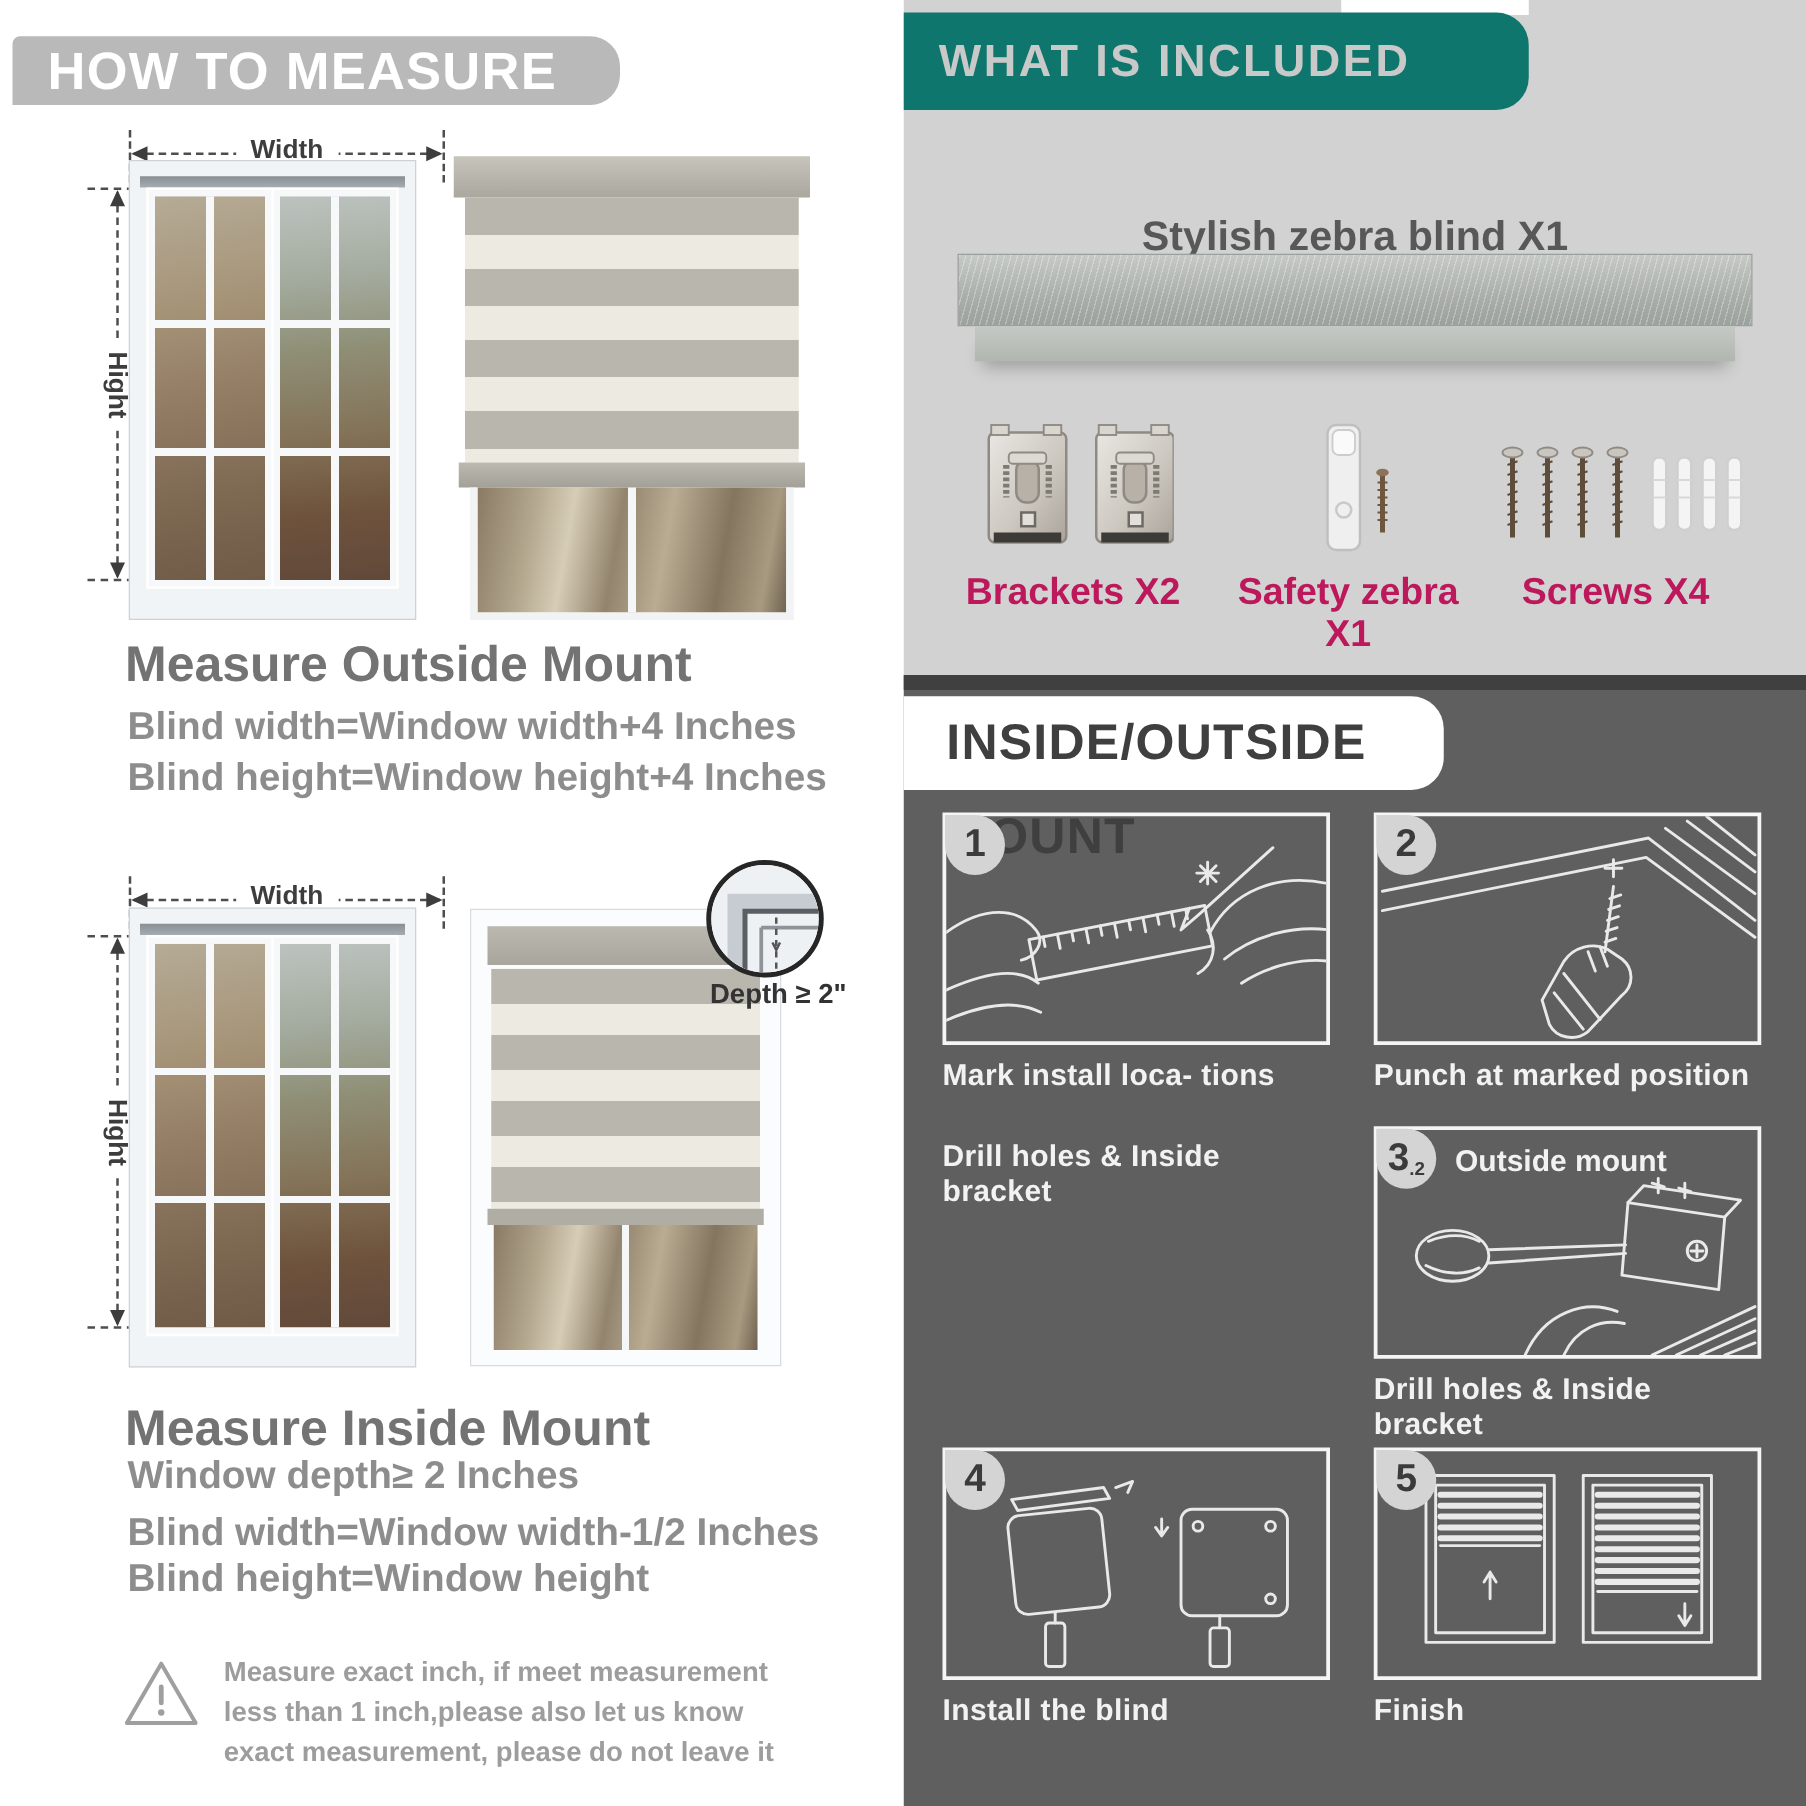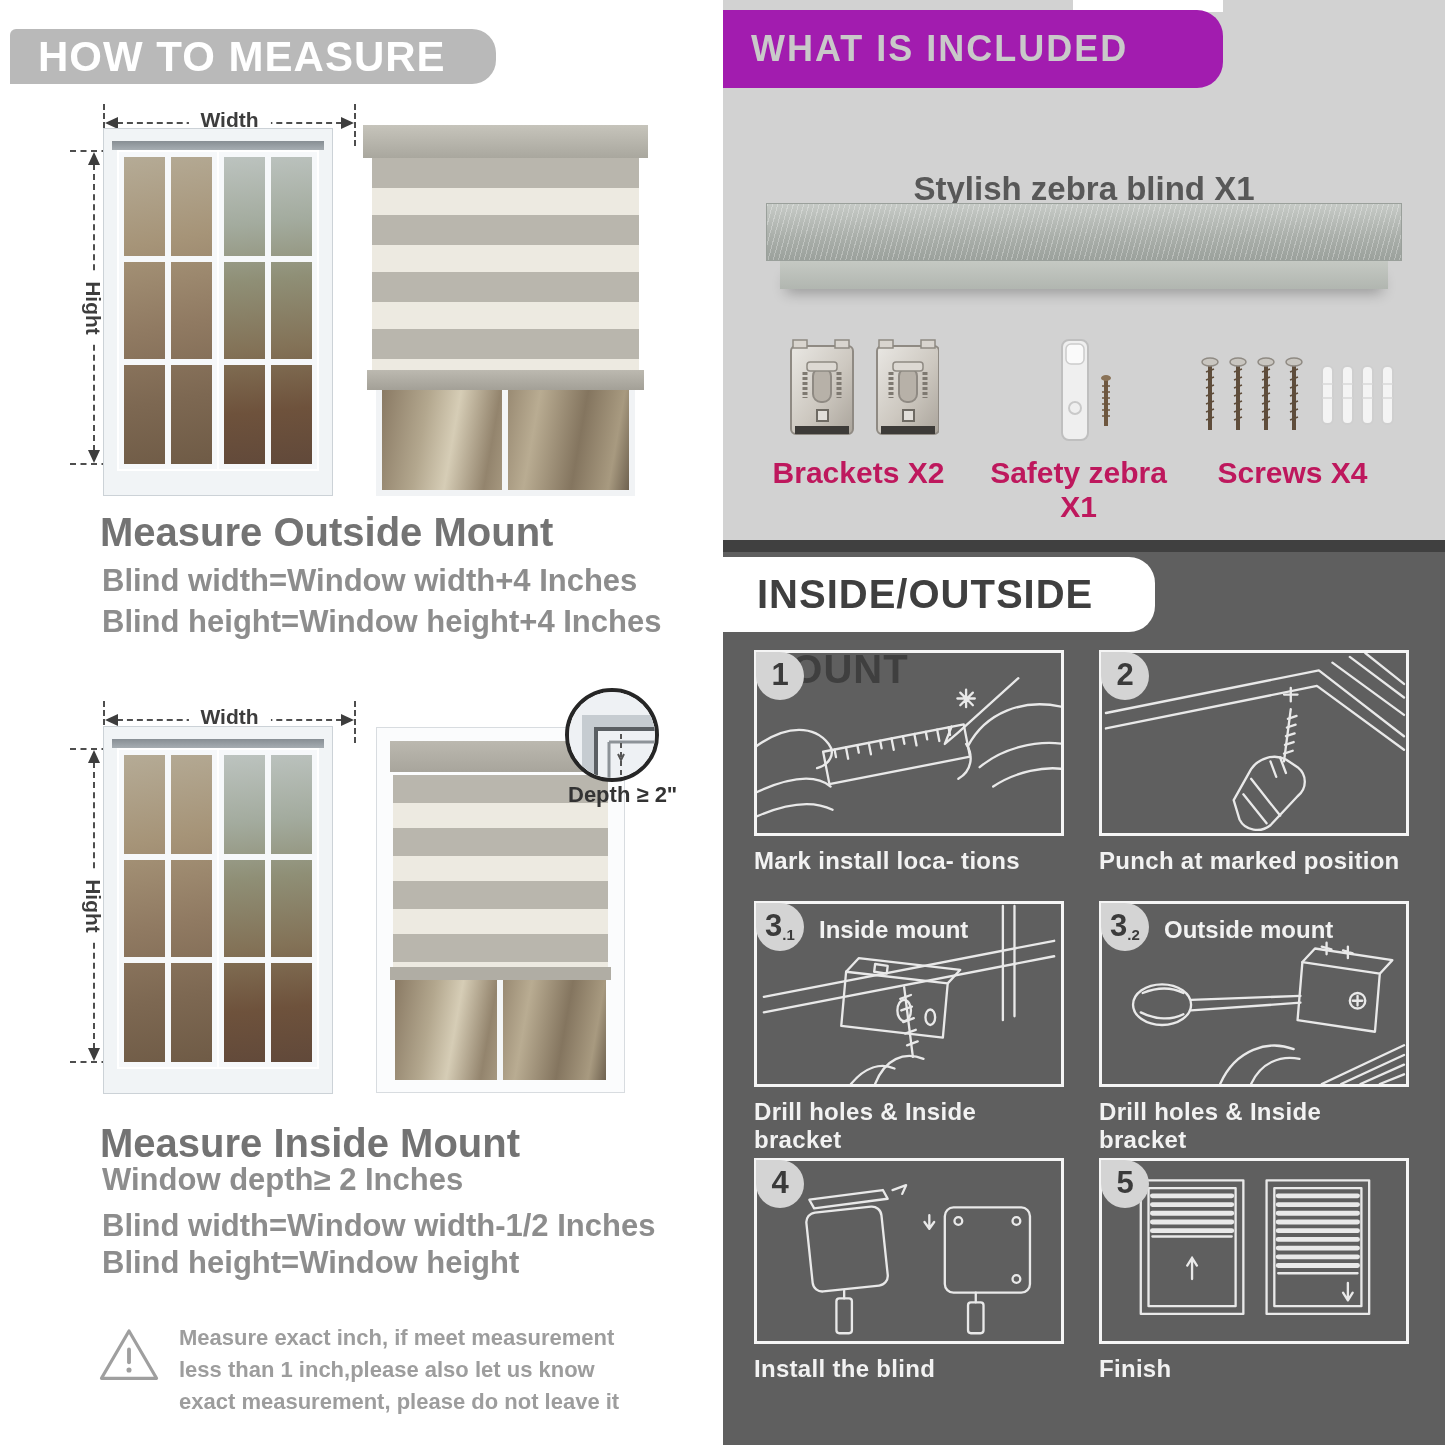--- a/index.html
+++ b/index.html
@@ -73,21 +73,21 @@
 
   .m-title{position:absolute;left:100px;font-weight:bold;font-size:40px;color:#737373;}
   .m-rule{position:absolute;left:102px;font-weight:bold;font-size:31px;color:#8d8d8d;}
 
   .warning{position:absolute;left:97px;top:1318px;width:560px;display:flex;gap:18px;}
   .warning .txt{font-size:22px;line-height:32px;color:#9d9d9d;font-weight:600;width:470px;padding-top:4px;}
 
   
   .right-top{position:absolute;left:723px;top:0;width:722px;height:540px;background:#d2d2d2;}
   .rt-sliver{position:absolute;left:350px;top:0;width:150px;height:12px;background:#fff;}
-  .rt-header{position:absolute;left:0;top:10px;width:500px;height:78px;background:#a21caf;
+  .rt-header{position:absolute;left:0;top:10px;width:500px;height:78px;background:#0f766e;
     border-radius:0 26px 26px 0;color:#c9c9c9;font-weight:bold;font-size:36px;line-height:78px;
     padding-left:28px;letter-spacing:2px;box-sizing:border-box;}
   .rt-product{position:absolute;left:0;top:140px;width:100%;text-align:center;
     font-weight:bold;font-size:33px;color:#585858;margin-top:30px;}
   .rt-blindbar{position:absolute;left:43px;top:203px;width:636px;}
   .rt-blindbar .rail{height:58px;border:1px solid #9aa09b;box-sizing:border-box;
     background:
       repeating-linear-gradient(105deg, rgba(255,255,255,.28) 0 1px, transparent 1px 5px),
       linear-gradient(180deg,#c6cac6,#a9aea9 60%,#9ba19c);}
   .rt-blindbar .fab{margin:0 14px;height:28px;
@@ -343,37 +343,20 @@
           <path d="M193,50 v-14 M186,43 h14"></path>
           <path d="M152,120 C160,108 176,104 188,110 L200,118 C210,126 210,140 200,148 L172,178 C162,186 146,184 140,172 L134,152 Z"></path>
           <path d="M172,112 l6,16 M182,108 l6,16"></path>
           <path d="M152,130 l30,38 M144,146 l24,30"></path>
         </svg>
       </div>
       <div class="caption">Punch at  marked position</div>
     </div>
 
     <div class="step" style="left:31px;top:361px;">
-      <div class="frame">
-        <div class="badge"><span class="n">3</span><span class="s">.1</span></div>
-        <div class="plabel">Inside mount</div>
-        <svg viewBox="0 0 310 186" class="lineart">
-          <path d="M5,96 L305,38 M5,112 L305,54"></path>
-          <path d="M252,2 V120 M264,2 V116"></path>
-          <path d="M90,70 L195,82 L190,138 L85,126 Z"></path>
-          <path d="M90,70 L103,56 L208,68 L195,82"></path>
-          <path d="M120,62 l13,2 l-1,8 l-13,-2 Z"></path>
-          <ellipse cx="150" cy="110" rx="7" ry="11"></ellipse>
-          <ellipse cx="177" cy="117" rx="5" ry="8"></ellipse>
-          <path d="M150,86 L159,158"></path>
-          <path d="M146,98 l11,-4 M147,110 l11,-4 M149,122 l11,-4 M151,134 l11,-4 M153,146 l11,-4"></path>
-          <path d="M120,186 C130,160 150,152 170,160"></path>
-          <path d="M95,186 C110,168 126,164 140,170"></path>
-        </svg>
-      </div>
       <div class="caption">Drill holes &amp;  Inside bracket</div>
     </div>
 
     <div class="step" style="left:376px;top:361px;">
       <div class="frame">
         <div class="badge"><span class="n">3</span><span class="s">.2</span></div>
         <div class="plabel">Outside mount</div>
         <svg viewBox="0 0 310 186" class="lineart">
           <path d="M205,60 L285,72 L280,132 L200,120 Z"></path>
           <path d="M205,60 L218,46 L298,58 L285,72"></path>

